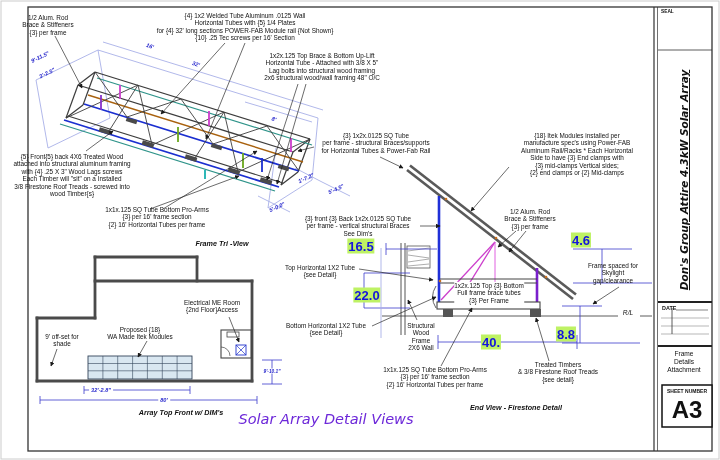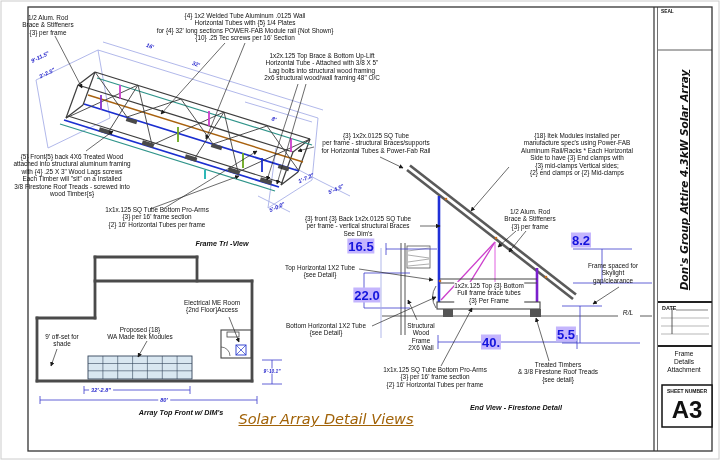--- a/index.html
+++ b/index.html
@@ -5,24 +5,24 @@
   html,body{margin:0;padding:0;background:#fff;}
   #sheet{position:relative;width:720px;height:460px;background:#fff;overflow:hidden;
          font-family:"Liberation Sans",sans-serif;}
   svg{position:absolute;left:0;top:0;}
   .ann{position:absolute;transform:translate(-50%,-50%);text-align:center;
        font:6.4px/1.16 "Liberation Sans",sans-serif;color:#111;white-space:pre-line;}
   .lbl{position:absolute;transform:translate(-50%,-50%);white-space:nowrap;
        font:italic bold 7.2px "Liberation Sans",sans-serif;color:#111;
        }
   .main-title{position:absolute;transform:translate(-50%,-50%);white-space:nowrap;
-       font:italic 14.5px "DejaVu Sans",sans-serif;color:#a16207;
-       text-decoration:underline;}
+       font:italic 14.5px "DejaVu Sans",sans-serif;color:#6d28d9;
+       }
   .bdim{position:absolute;transform:translate(-50%,-50%);white-space:nowrap;
-       font:bold 13px "Liberation Sans",sans-serif;color:#1414dc;background:#c4b5fd;padding:0 1px;}
+       font:bold 13px "Liberation Sans",sans-serif;color:#1414dc;background:#bef264;padding:0 1px;}
   .sdim{position:absolute;transform:translate(-50%,-50%);white-space:nowrap;
        font:italic bold 5.6px "Liberation Sans",sans-serif;color:#2424cc;}
   .sdim.bg{background:#fff;padding:0 2px;}
   .rl{position:absolute;transform:translate(-50%,-50%);font:italic 6.6px "Liberation Sans",sans-serif;color:#111;background:#fff;padding:0 2px;}
   .tb-seal{position:absolute;font:bold 4.8px "Liberation Sans",sans-serif;color:#111;}
   .tb-project{position:absolute;transform:translate(-50%,-50%) rotate(-90deg);white-space:nowrap;
        font:italic bold 10.5px "DejaVu Sans",sans-serif;color:#111;text-decoration:underline;}
   .tb-date{position:absolute;font:bold 5.4px "Liberation Sans",sans-serif;color:#111;}
   .tb-desc{position:absolute;transform:translate(-50%,-50%);text-align:center;white-space:pre-line;
        font:6.6px/1.25 "Liberation Sans",sans-serif;color:#111;}
@@ -333,22 +333,22 @@
   <div class="sdim" style="left:47px;top:73px;transform:translate(-50%,-50%) rotate(-26deg)">3'-2.5"</div>
   <div class="sdim" style="left:150px;top:46px;transform:translate(-50%,-50%) rotate(17deg)">16'</div>
   <div class="sdim" style="left:196px;top:64px;transform:translate(-50%,-50%) rotate(17deg)">32'</div>
   <div class="sdim" style="left:274px;top:119px;transform:translate(-50%,-50%) rotate(17deg)">8'</div>
   <div class="sdim" style="left:306px;top:178px;transform:translate(-50%,-50%) rotate(-24deg)">1'-7.2"</div>
   <div class="sdim" style="left:336px;top:189px;transform:translate(-50%,-50%) rotate(-24deg)">5'-4.5"</div>
   <div class="sdim" style="left:277px;top:207px;transform:translate(-50%,-50%) rotate(-24deg)">5'-0.0"</div>
 
   <div class="bdim" style="left:361px;top:246px">16.5</div>
   <div class="bdim" style="left:367px;top:295px">22.0</div>
-  <div class="bdim" style="left:581px;top:240px">8.2</div>
-  <div class="bdim" style="left:566px;top:334px">5.5</div>
+  <div class="bdim" style="left:581px;top:240px">4.6</div>
+  <div class="bdim" style="left:566px;top:334px">8.8</div>
   <div class="bdim" style="left:491px;top:342px">40.</div>
 
   <div class="sdim bg" style="left:101px;top:390px">32'-2.8"</div>
   <div class="sdim bg" style="left:164px;top:400px">80'</div>
   <div class="sdim bg" style="left:272px;top:371px;font-size:4.8px">9'-10.1"</div>
 
   <div class="tb-seal" style="left:661px;top:9px">SEAL</div>
   <div class="tb-project" style="left:684px;top:180px">Don's Group Attire  4.3kW  Solar Array</div>
   <div class="tb-date" style="left:662px;top:305px">DATE</div>
   <div class="tb-desc" style="left:684px;top:362px">Frame Details

